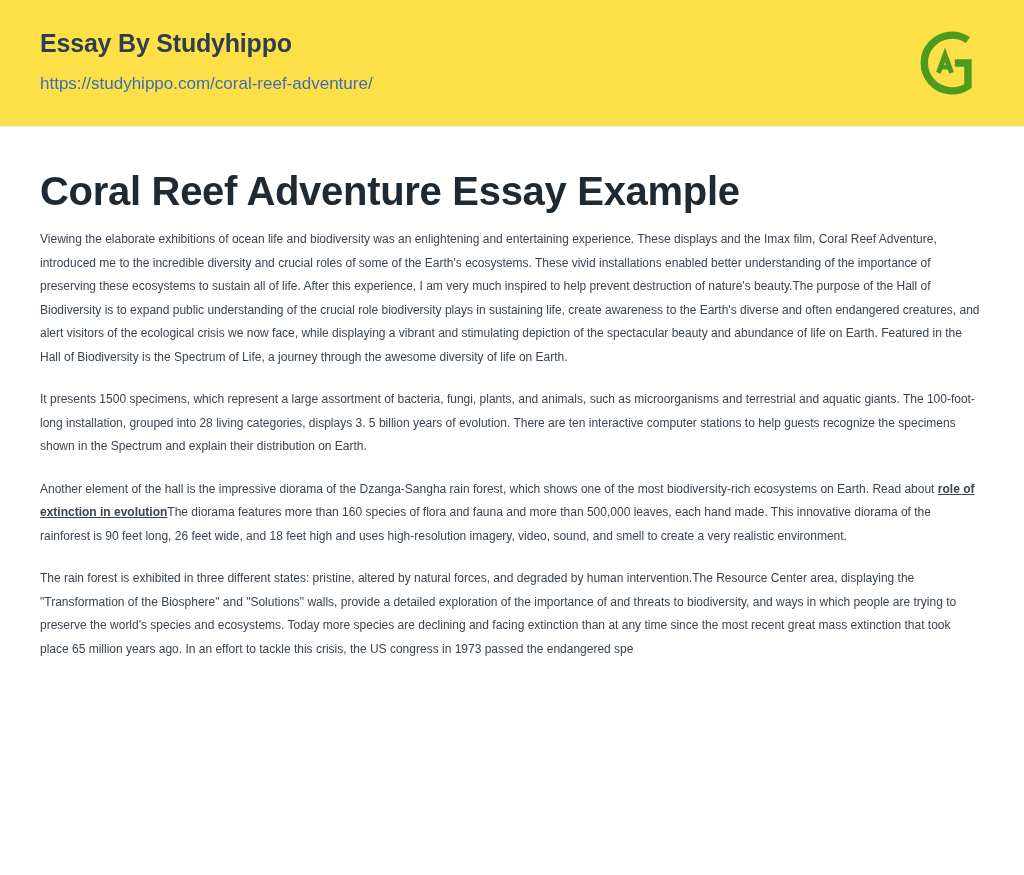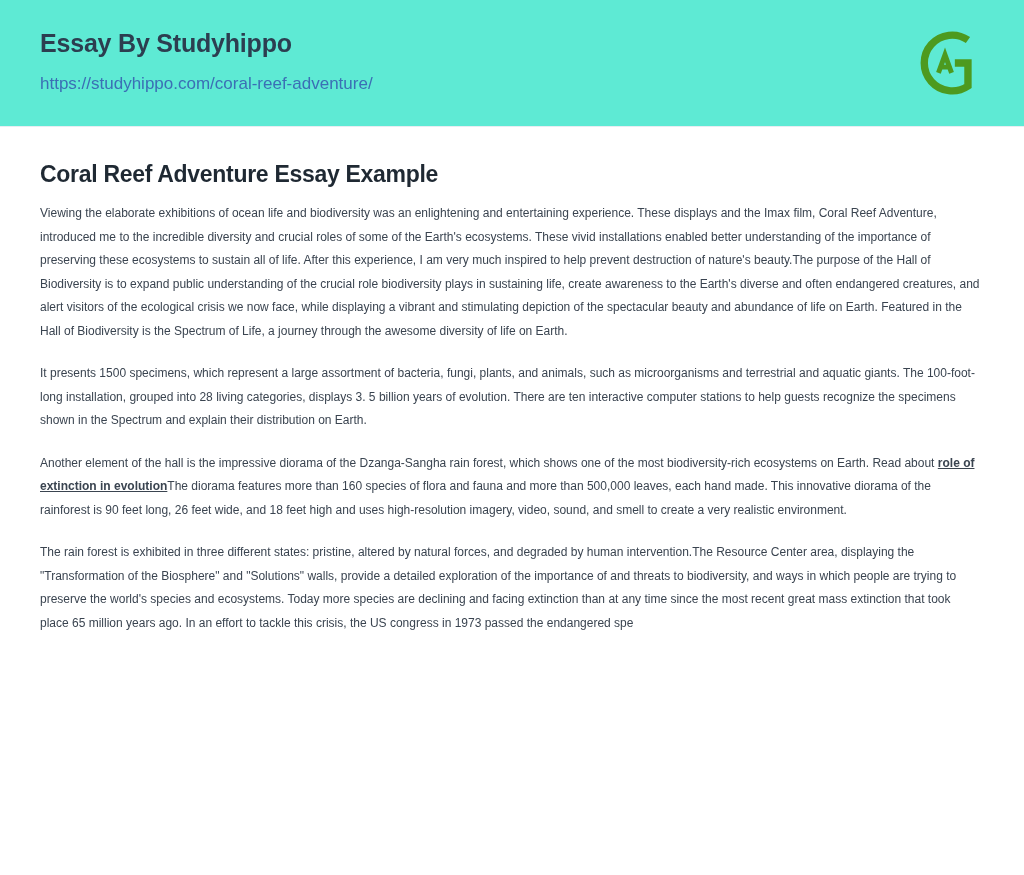--- a/index.html
+++ b/index.html
@@ -17,21 +17,21 @@
 
   .page {
     width: 1024px;
     height: 875px;
     position: relative;
     background: #ffffff;
   }
 
   
   .header {
-    background: #5eead4;
+    background: #fde047;
     height: 127px;
     box-sizing: border-box;
     padding: 28px 40px 0 40px;
     position: relative;
     border-bottom: 1px solid #e8edf2;
   }
   .site-title {
     font-size: 25px;
     font-weight: bold;
     color: #2c3e50;
@@ -52,24 +52,24 @@
     top: 22px;
     width: 82px;
     height: 82px;
   }
 
   
   .content {
     padding: 26px 42px 0 40px;
   }
   .doc-title {
-    font-size: 23px;
+    font-size: 40px;
     font-weight: bold;
     color: #1f2933;
-    margin: 8px 0 14px 0;
+    margin: 16px 0 14px 0;
     letter-spacing: -0.3px;
   }
   .para {
     font-size: 12px;
     line-height: 23.5px;
     color: #3a4450;
     margin: 0 0 19px 0;
     text-align: left;
   }
   .para:last-child {

